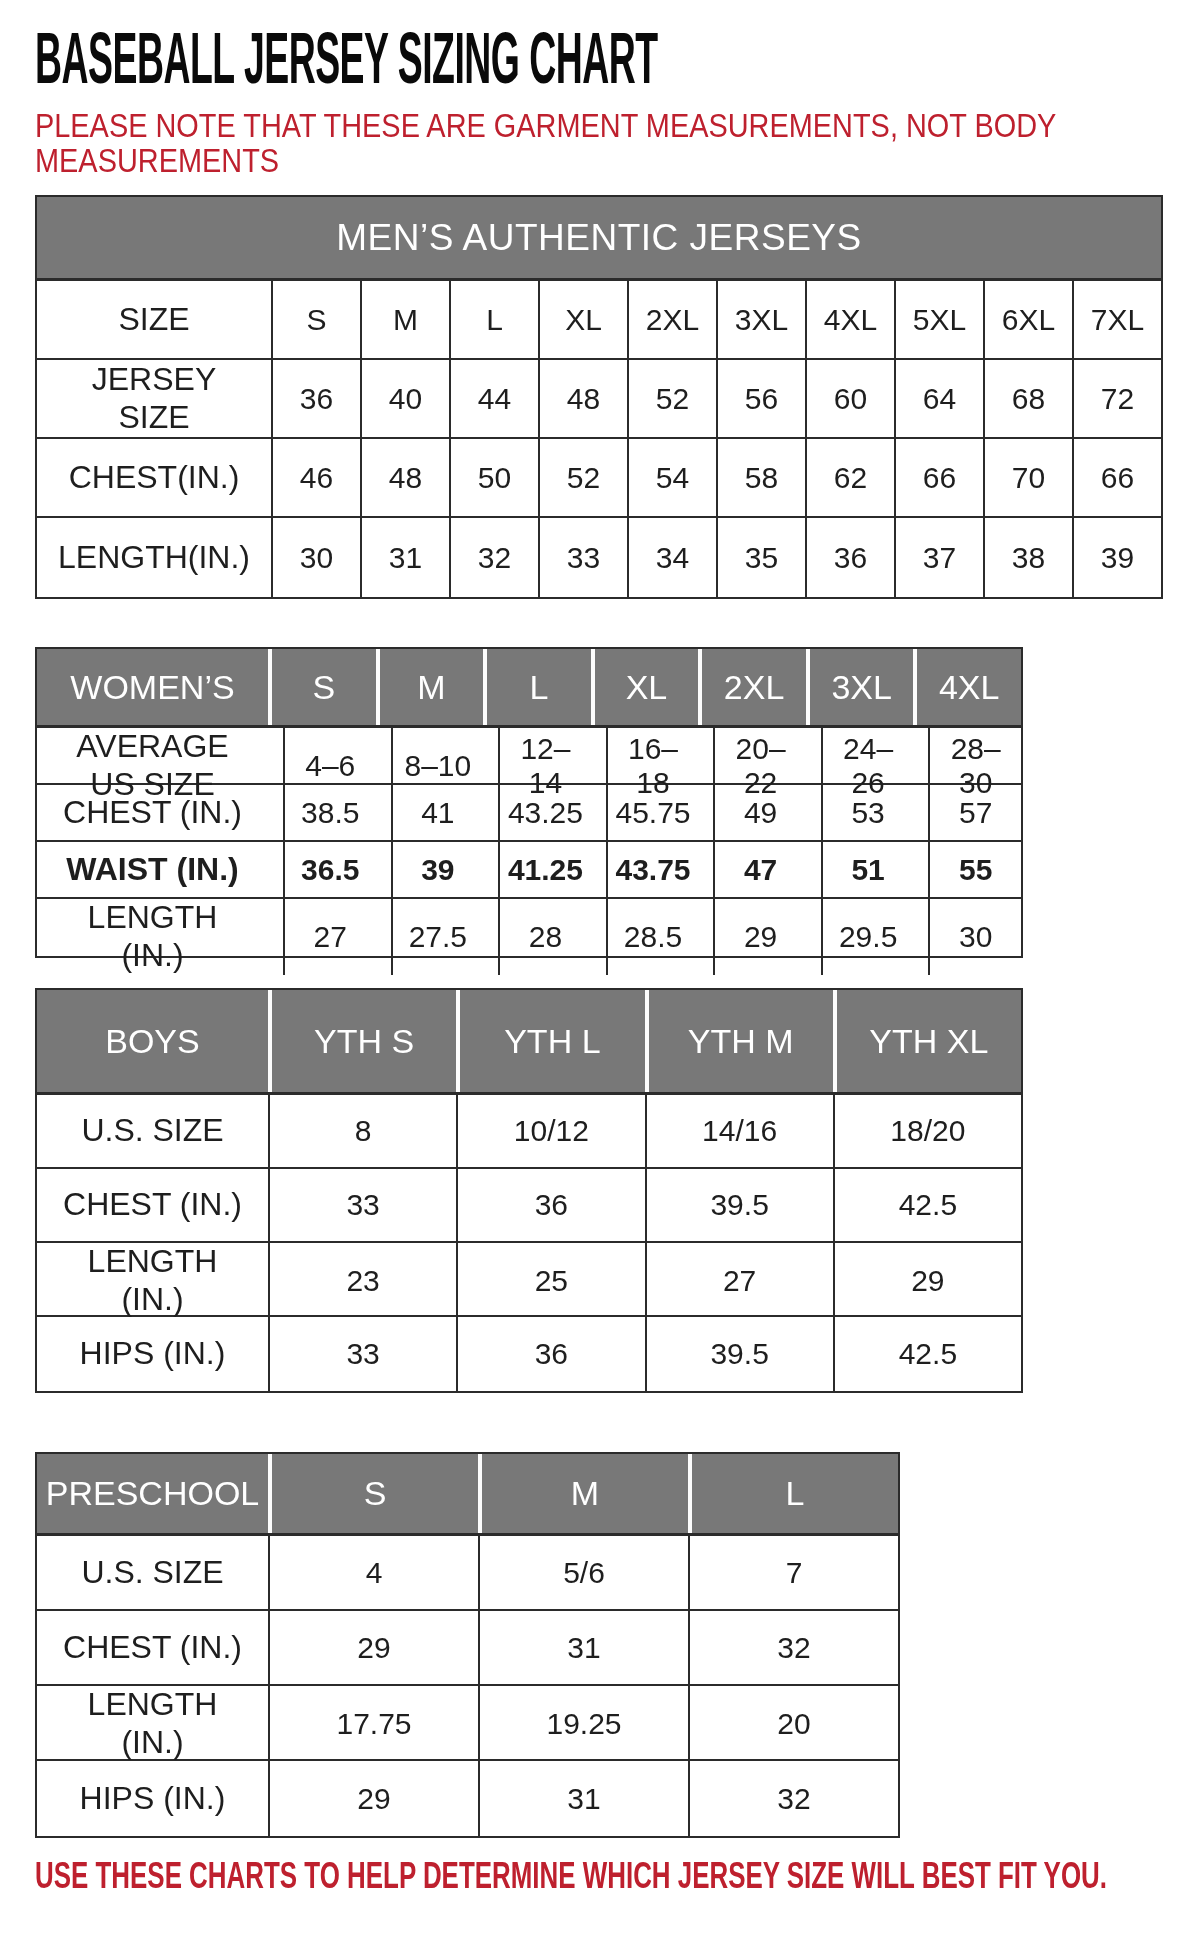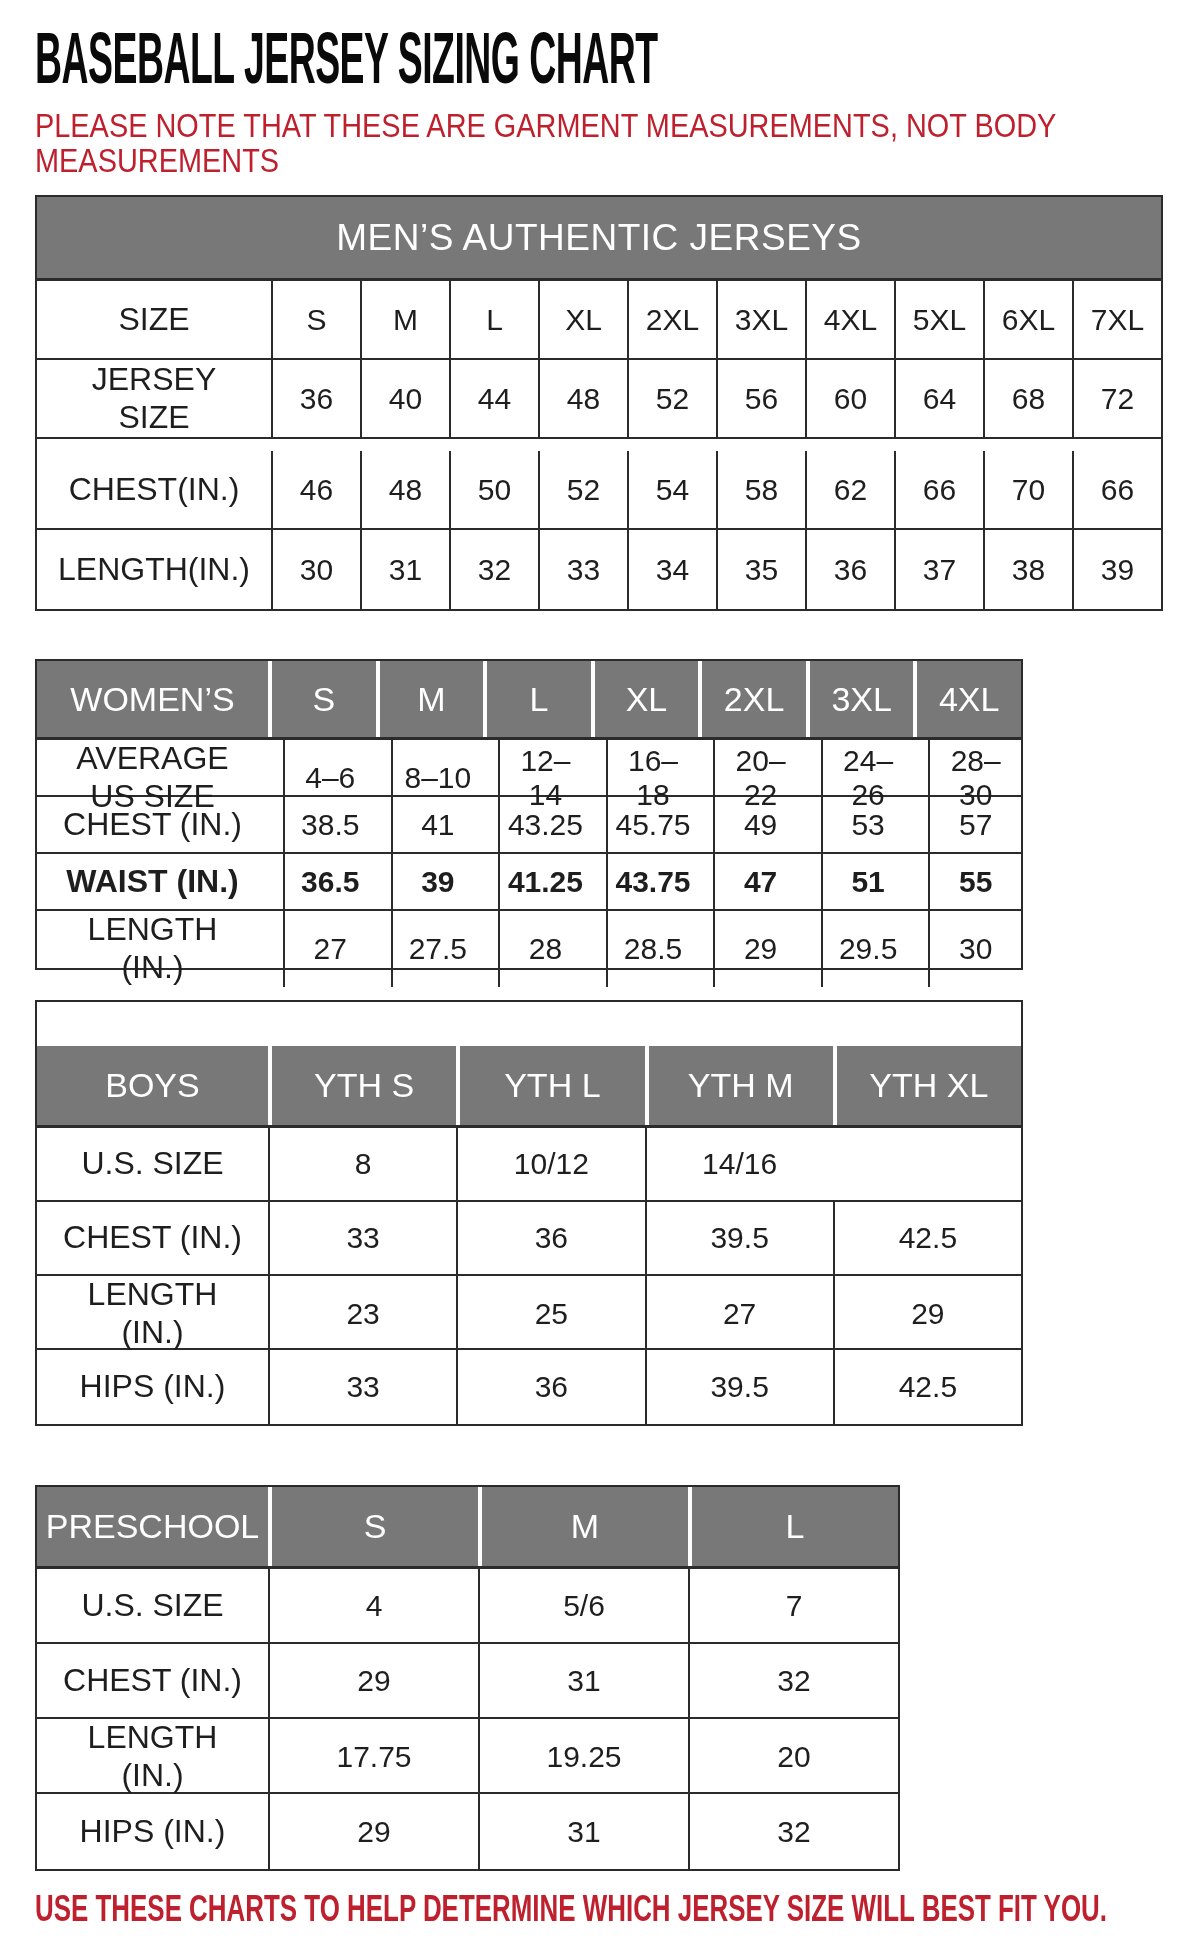--- a/index.html
+++ b/index.html
@@ -73,21 +73,21 @@
 
   .t0{width:1128px;margin-top:17px;}
   .t0 .banner{height:84px;}
   .t0 .row{height:79px;}
 
   .t1{width:988px;margin-top:48px;}
   .t1 .hrow{height:79px;}
   .t1 .row:not(.hrow){height:57px;gap:15px;}
 
   .t2{width:988px;margin-top:30px;}
-  .t2 .hrow{height:82px;margin-top:44px;}
+  .t2 .hrow{height:105px;}
   .t2 .row:not(.hrow){height:74px;}
 
   .t3{width:865px;margin-top:59px;}
   .t3 .hrow{height:82px;}
   .t3 .row:not(.hrow){height:75px;}
 </style>
 </head>
 <body>
 
 <main class="content">
@@ -115,21 +115,21 @@
         <div class="cell value">40</div>
         <div class="cell value">44</div>
         <div class="cell value">48</div>
         <div class="cell value">52</div>
         <div class="cell value">56</div>
         <div class="cell value">60</div>
         <div class="cell value">64</div>
         <div class="cell value">68</div>
         <div class="cell value">72</div>
       </div>
-      <div class="row" style="grid-template-columns: 234px repeat(10, 1fr); margin-top: 12px;">
+      <div class="row" style="grid-template-columns: 234px repeat(10, 1fr);">
         <div class="cell label">CHEST(IN.)</div>
         <div class="cell value">46</div>
         <div class="cell value">48</div>
         <div class="cell value">50</div>
         <div class="cell value">52</div>
         <div class="cell value">54</div>
         <div class="cell value">58</div>
         <div class="cell value">62</div>
         <div class="cell value">66</div>
         <div class="cell value">70</div>
@@ -207,20 +207,21 @@
         <div class="cell hcell">YTH S</div>
         <div class="cell hcell">YTH L</div>
         <div class="cell hcell">YTH M</div>
         <div class="cell hcell">YTH XL</div>
       </div>
       <div class="row" style="grid-template-columns: 231px repeat(4, 1fr);">
         <div class="cell label">U.S. SIZE</div>
         <div class="cell value">8</div>
         <div class="cell value">10/12</div>
         <div class="cell value">14/16</div>
+        <div class="cell value">18/20</div>
       </div>
       <div class="row" style="grid-template-columns: 231px repeat(4, 1fr);">
         <div class="cell label">CHEST (IN.)</div>
         <div class="cell value">33</div>
         <div class="cell value">36</div>
         <div class="cell value">39.5</div>
         <div class="cell value">42.5</div>
       </div>
       <div class="row" style="grid-template-columns: 231px repeat(4, 1fr);">
         <div class="cell label">LENGTH (IN.)</div>

